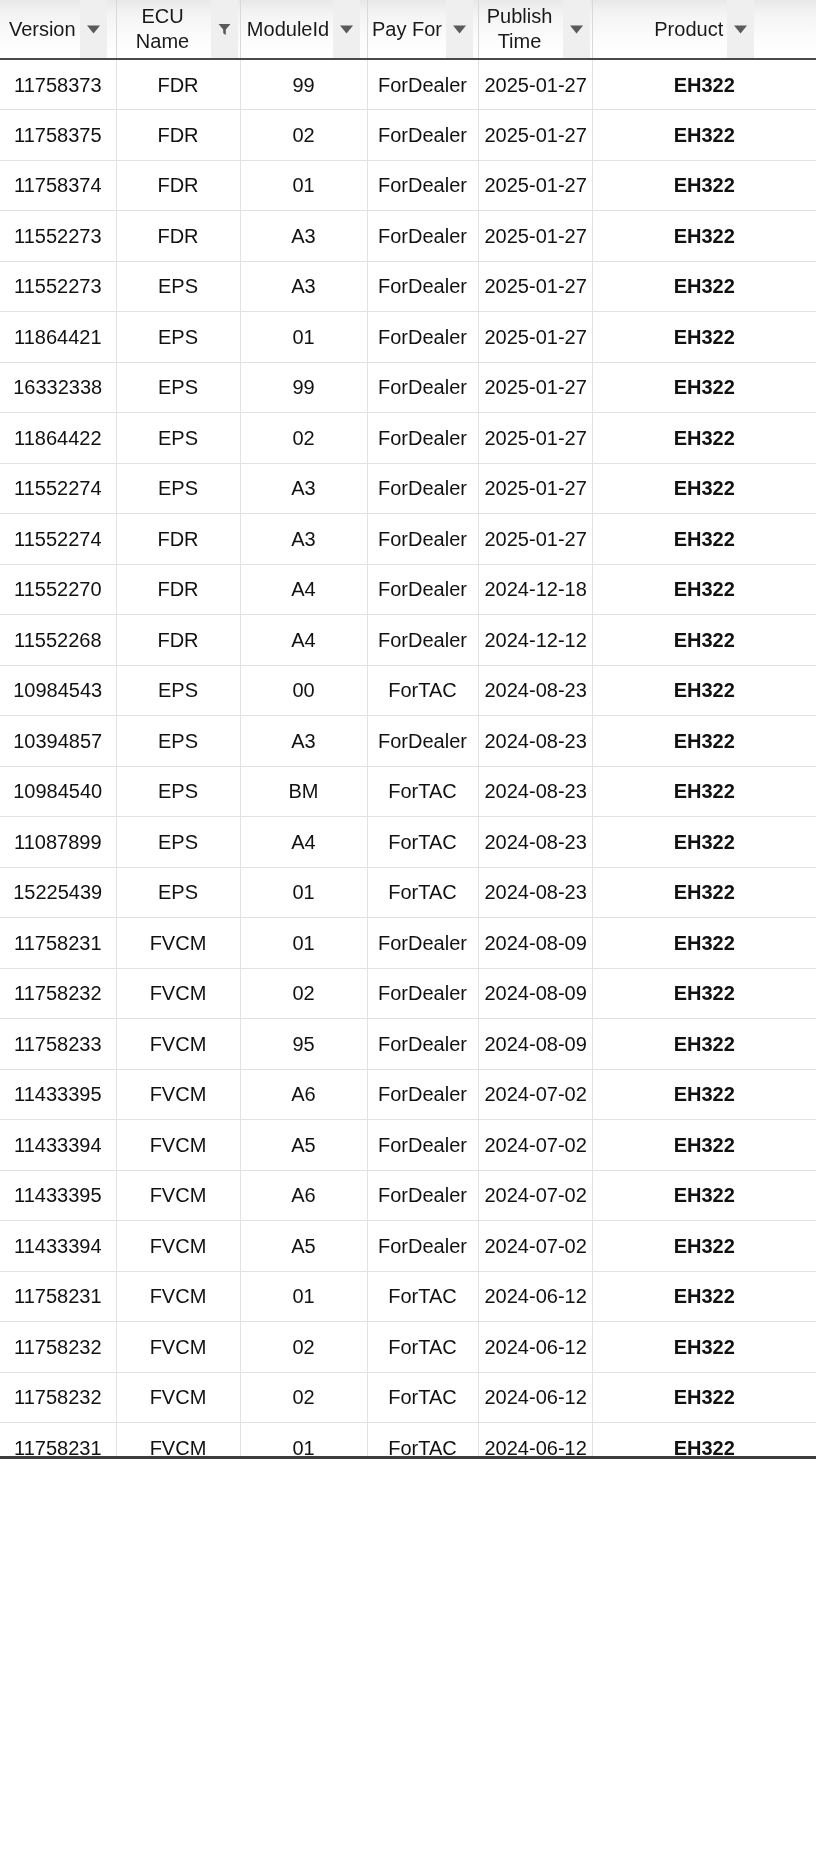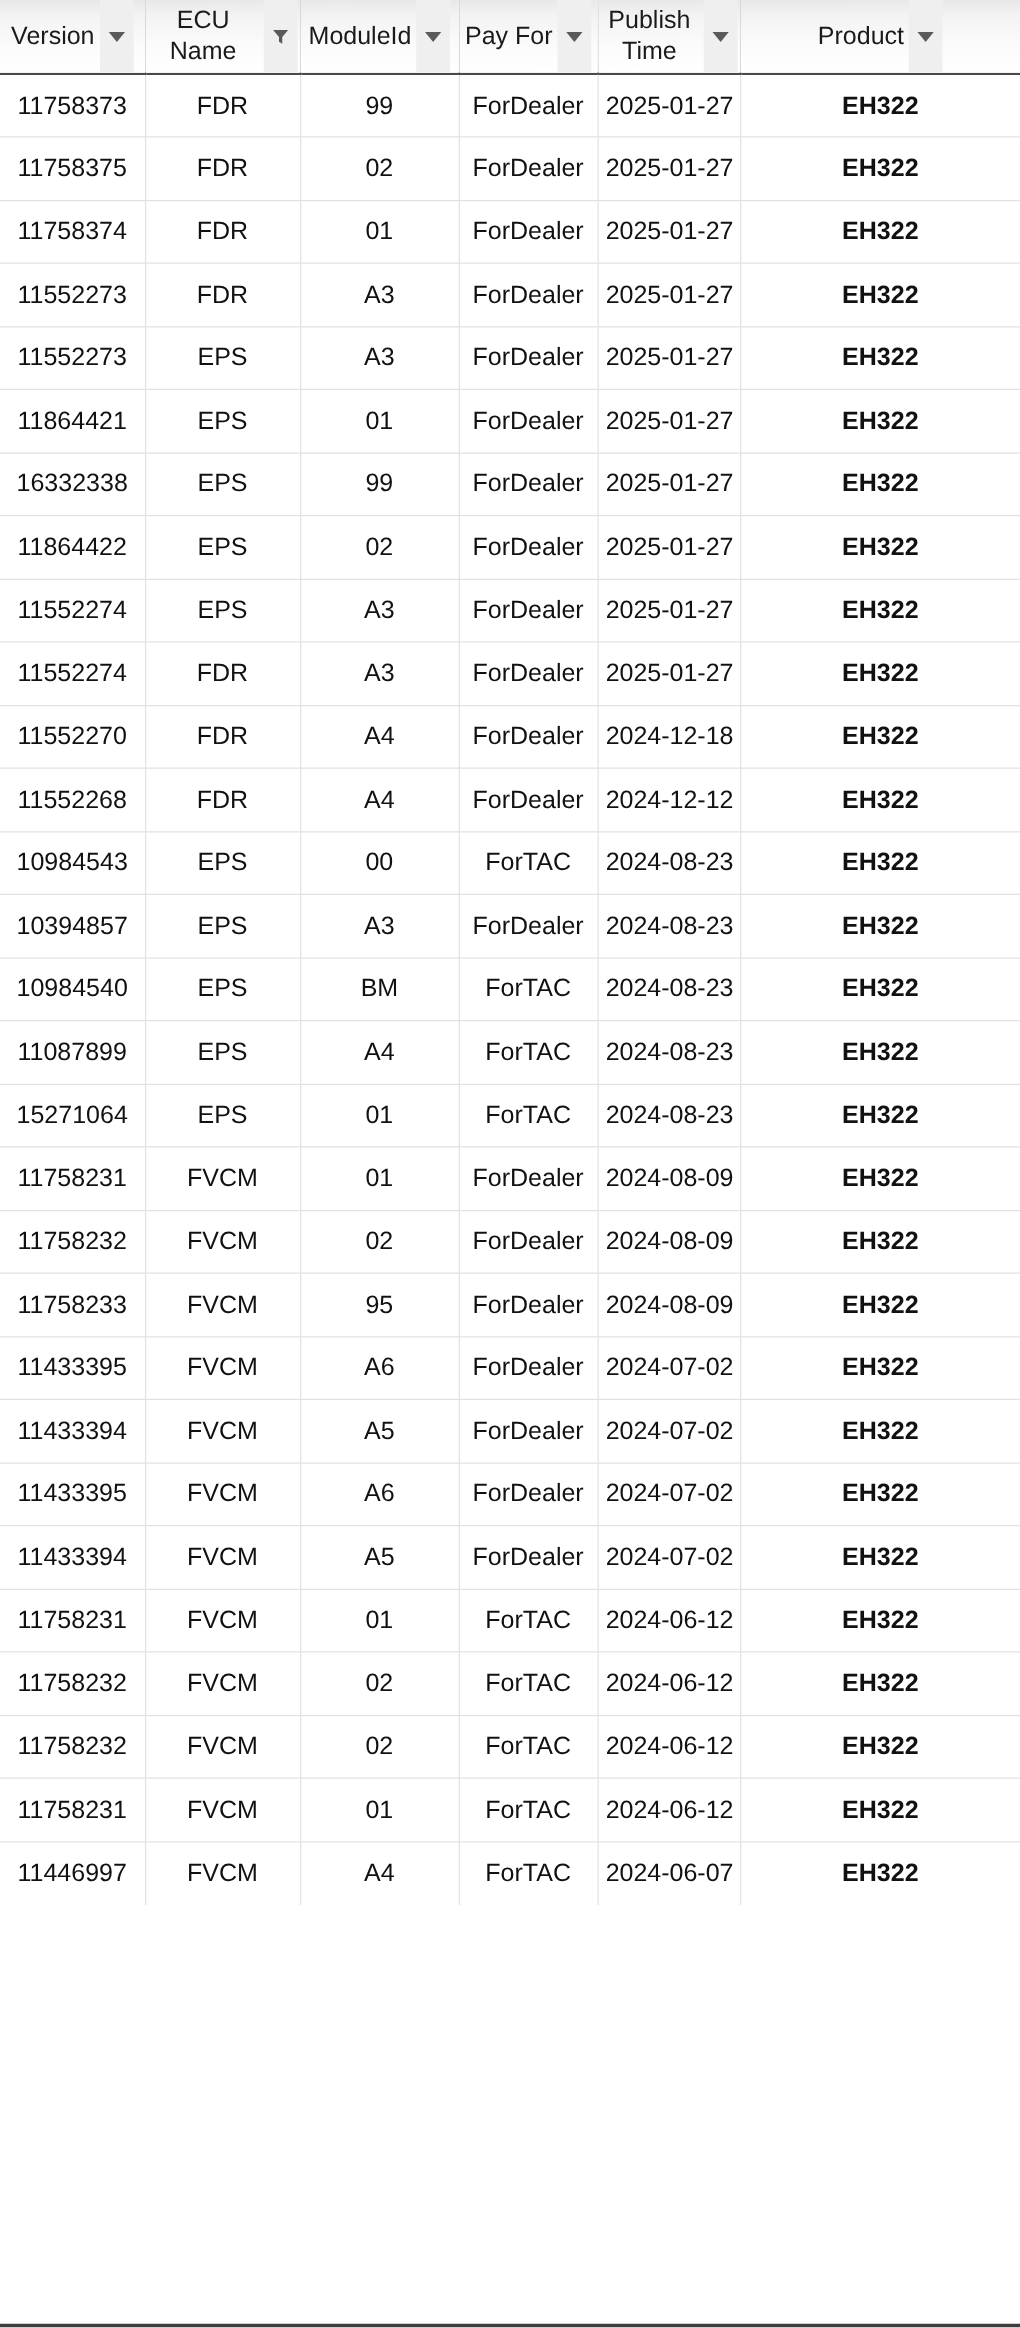--- a/index.html
+++ b/index.html
@@ -12,21 +12,21 @@
   body {
     width: 816px;
     height: 1862px;
     font-family: "Liberation Sans", sans-serif;
     color: #111111;
     overflow: hidden;
   }
 
   .table-wrap {
     width: 816px;
-    height: 1862px;
+    height: 1459px;
     position: relative;
     background: #ffffff;
     overflow: hidden;
   }
 
   table.data-grid {
     width: 816px;
     border-collapse: collapse;
     table-layout: fixed;
   }
@@ -310,21 +310,21 @@
         </tr>
         <tr class="data-row">
           <td>11087899</td>
           <td>EPS</td>
           <td>A4</td>
           <td>ForTAC</td>
           <td>2024-08-23</td>
           <td>EH322</td>
         </tr>
         <tr class="data-row">
-          <td>15271064</td>
+          <td>15225439</td>
           <td>EPS</td>
           <td>01</td>
           <td>ForTAC</td>
           <td>2024-08-23</td>
           <td>EH322</td>
         </tr>
         <tr class="data-row">
           <td>11758231</td>
           <td>FVCM</td>
           <td>01</td>

